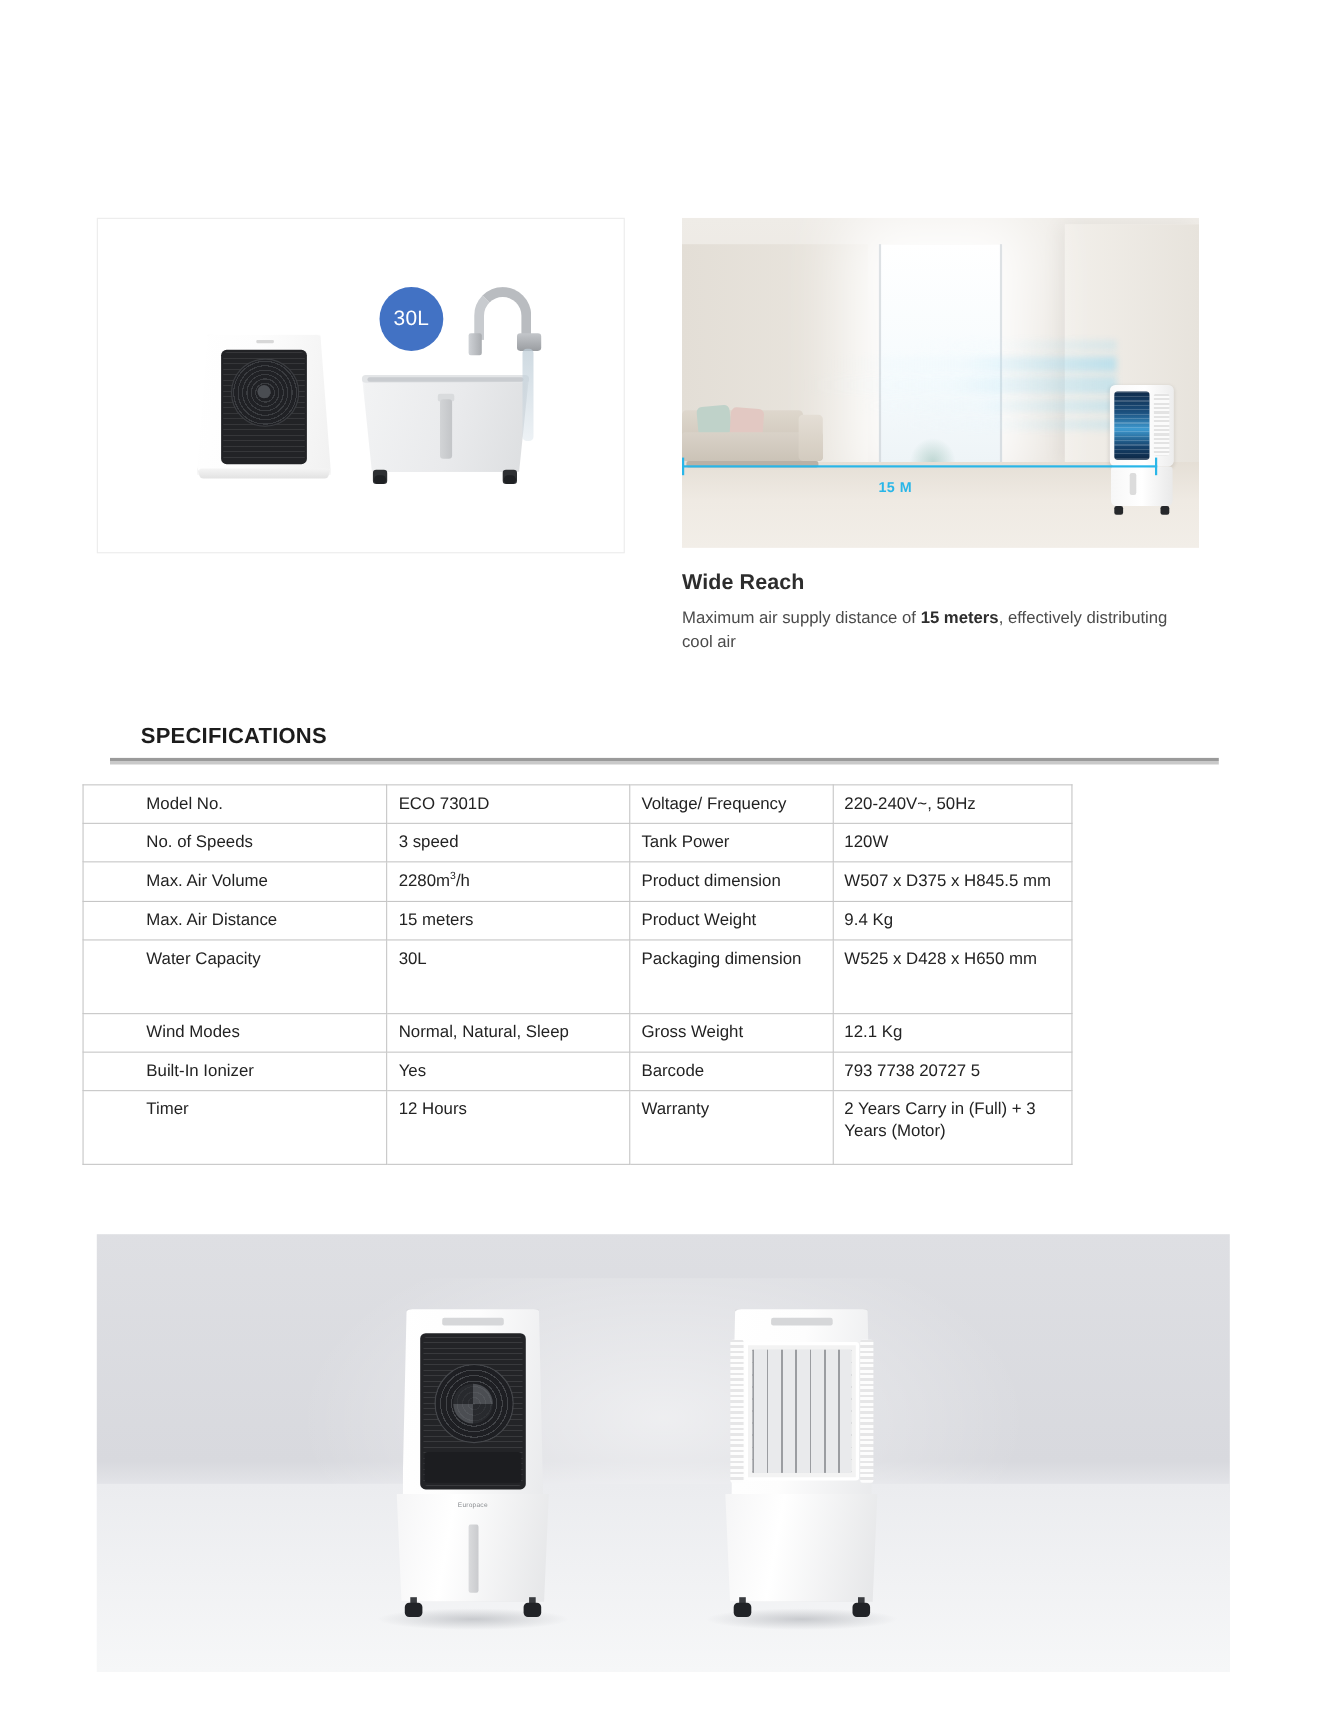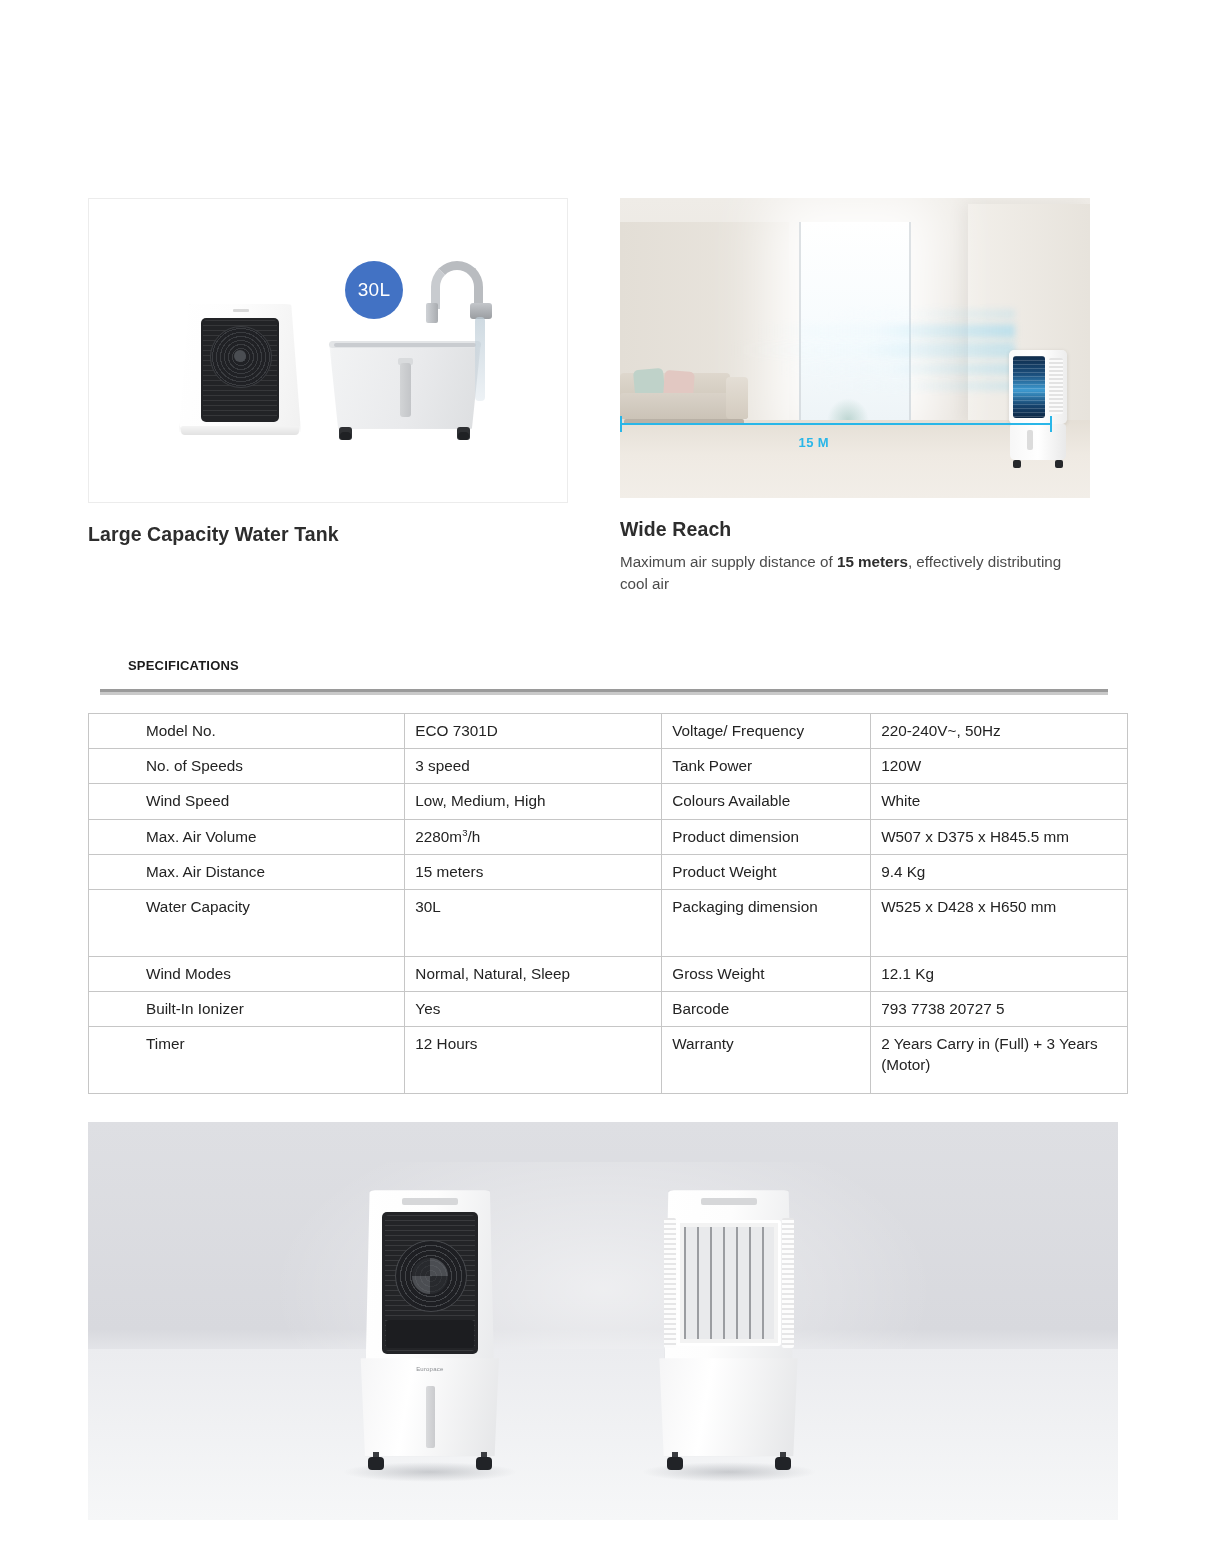--- a/index.html
+++ b/index.html
@@ -292,29 +292,29 @@
   .room .dimline .tick.l { left: 0; }
   .room .dimline .tick.r { right: 0; }
   .room .dimlabel {
     position: absolute; left: 38%; bottom: 16%;
     font-size: 13px; font-weight: bold; letter-spacing: .4px;
   }
 
   
   .spec-heading {
     position: absolute; left: 128px; top: 658px;
-    font-size: 13px; font-weight: bold; letter-spacing: .2px; color: #1c1c1c;
+    font-size: 20px; font-weight: bold; letter-spacing: .2px; color: #1c1c1c;
   }
   .spec-divider {
     position: absolute; left: 100px; top: 689px; width: 1008px; height: 6px;
     background: linear-gradient(to bottom,#9a9a9a 0 3px,#c9c9c9 3px 6px);
   }
 
   table.spec {
-    position: absolute; left: 88px; top: 713px; width: 1040px;
+    position: absolute; left: 75px; top: 713px; width: 900px;
     border-collapse: collapse;
     font-size: 15.3px;
     color: #232323;
   }
   table.spec td {
     border: 1px solid #c6c6c6;
     padding: 7px 10px;
     vertical-align: top;
     line-height: 1.32;
   }
@@ -465,21 +465,20 @@
       </div>
 
       <div class="ill1-faucet">
         <div class="neck"></div>
         <div class="stem"></div>
         <div class="spout"></div>
         <div class="stream"></div>
       </div>
 
     </div>
-    <div class="feature-title">Large Capacity Water Tank</div>
   </div>
 
   <div class="feature right">
     <div class="feature-img">
       <div class="room">
         <div class="wall-back"></div>
         <div class="wall-left"></div>
         <div class="wall-right"></div>
         <div class="window">
           <div class="mullion a"></div>
@@ -535,26 +534,20 @@
         <td class="label">Model No.</td>
         <td class="value">ECO 7301D</td>
         <td class="label2">Voltage/ Frequency</td>
         <td class="value2">220-240V~, 50Hz</td>
       </tr>
       <tr>
         <td class="label">No. of Speeds</td>
         <td class="value">3 speed</td>
         <td class="label2">Tank Power</td>
         <td class="value2">120W</td>
-      </tr>
-      <tr>
-        <td class="label">Wind Speed</td>
-        <td class="value">Low, Medium, High</td>
-        <td class="label2">Colours Available</td>
-        <td class="value2">White</td>
       </tr>
       <tr>
         <td class="label">Max. Air Volume</td>
         <td class="value">2280m<sup>3</sup>/h</td>
         <td class="label2">Product dimension</td>
         <td class="value2">W507 x D375 x H845.5 mm</td>
       </tr>
       <tr>
         <td class="label">Max. Air Distance</td>
         <td class="value">15 meters</td>

